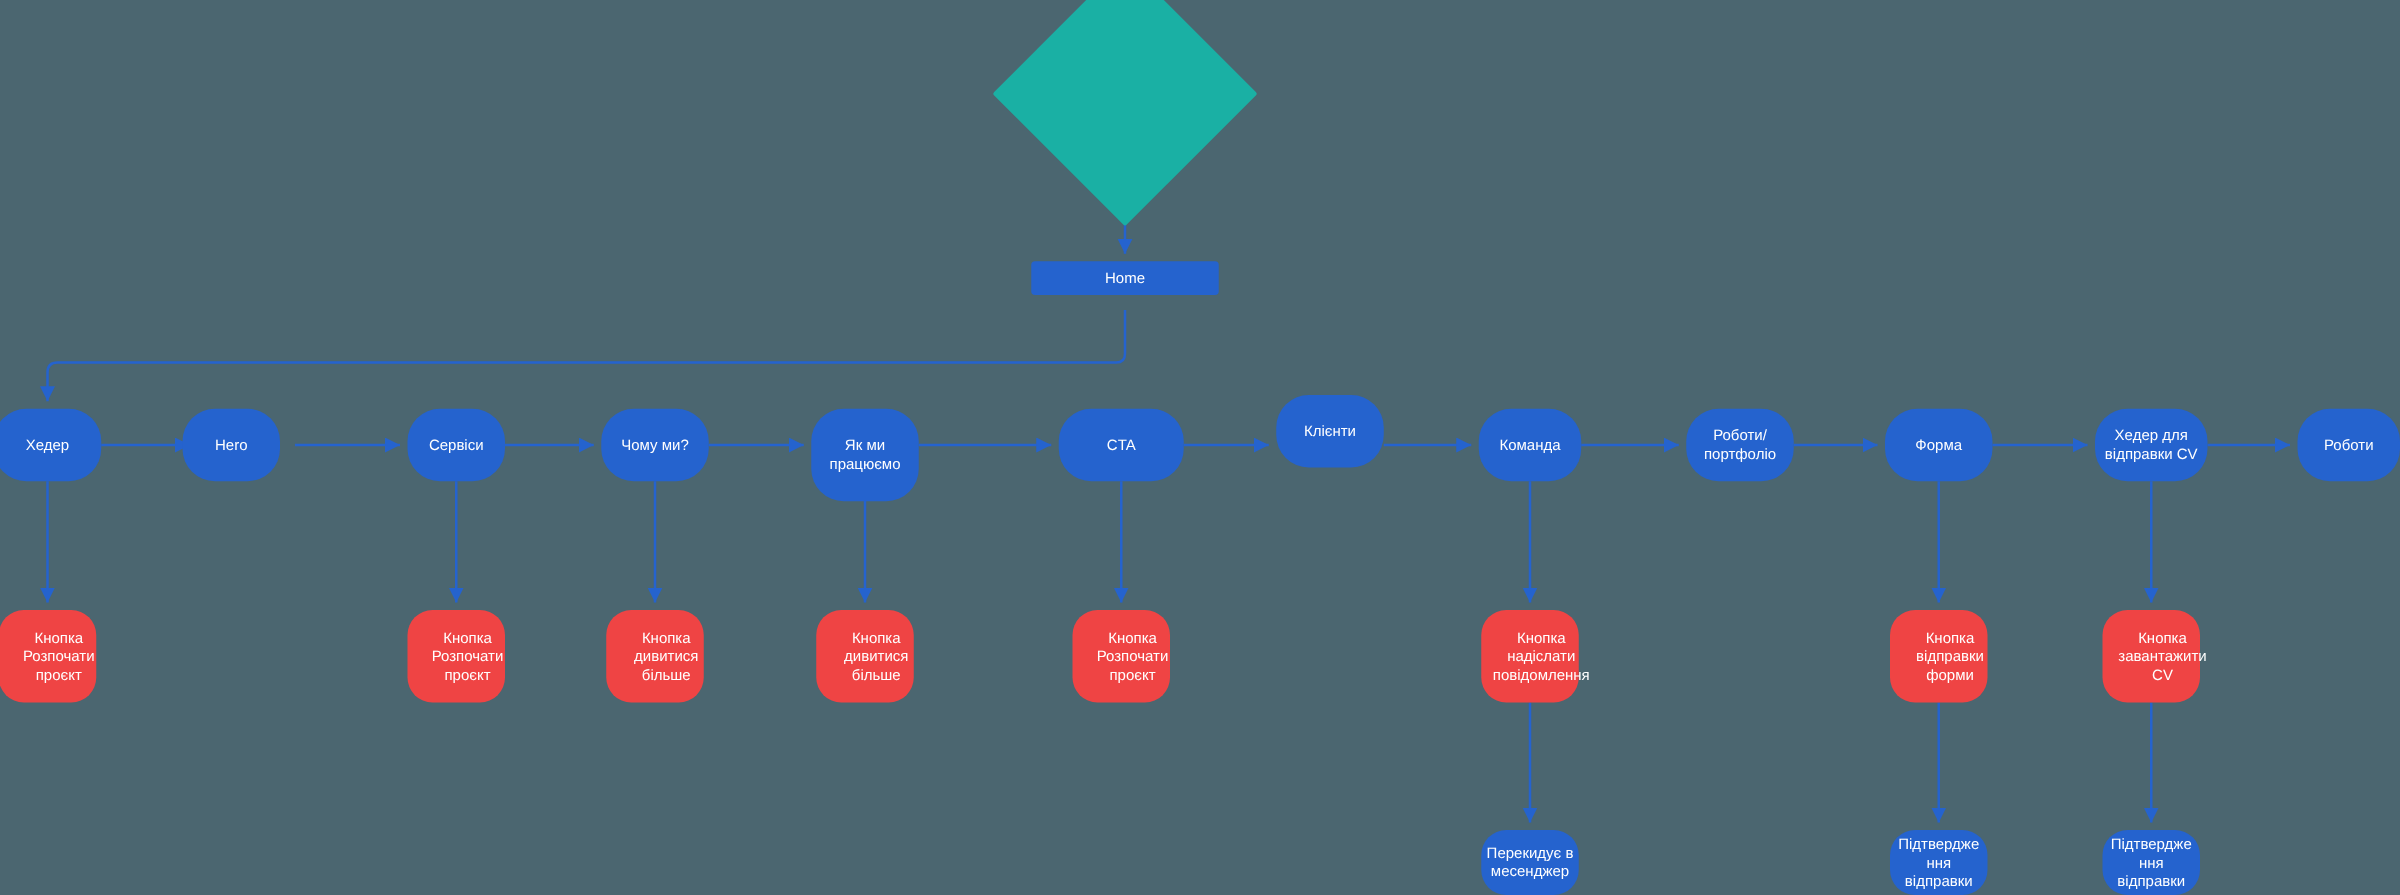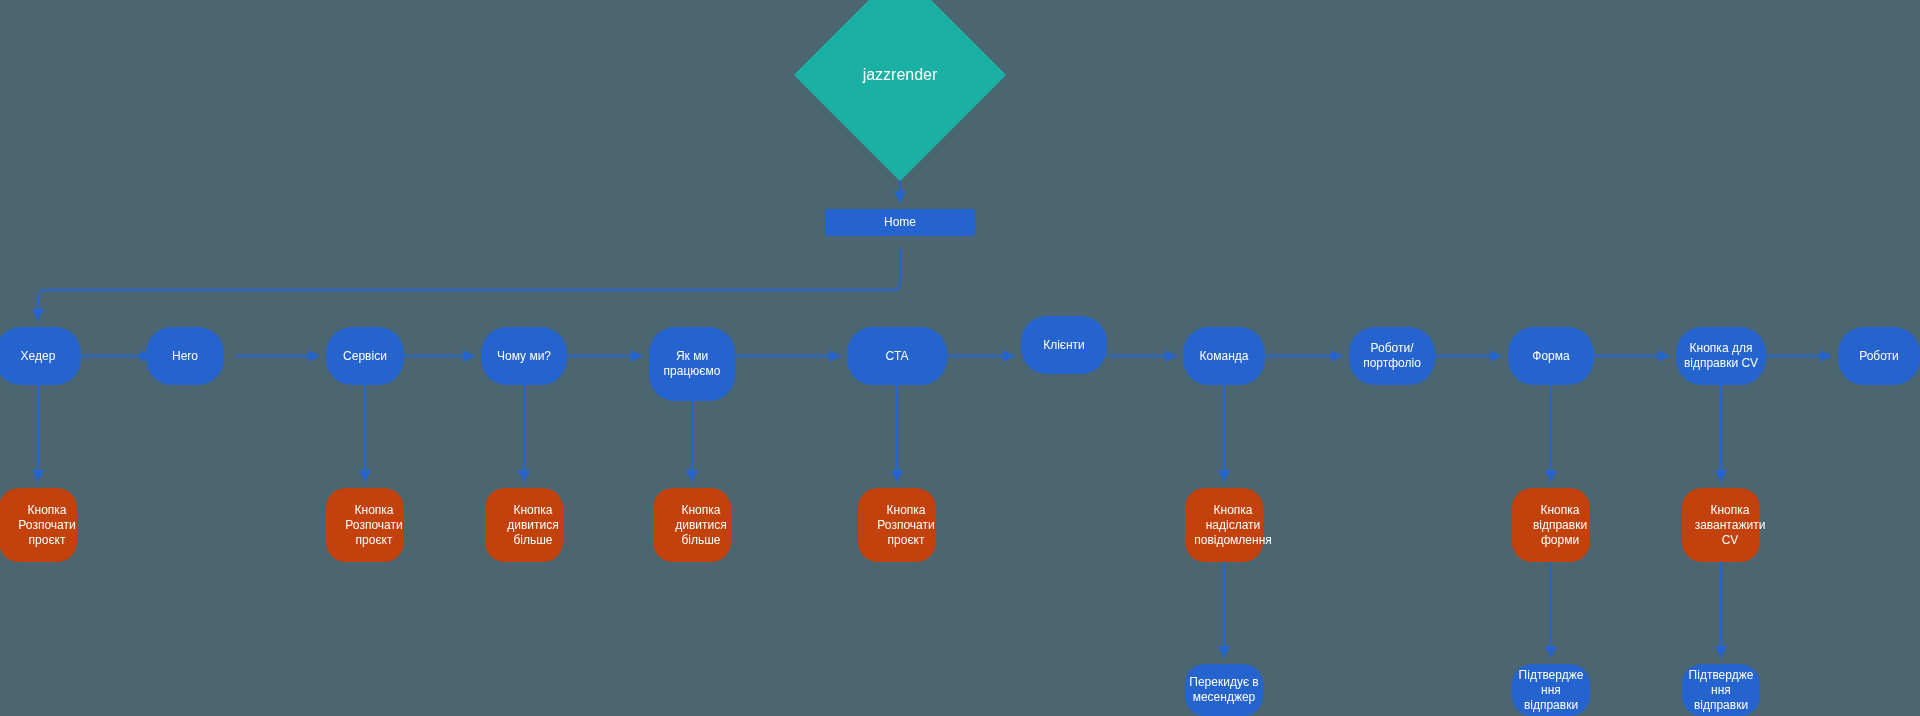--- a/index.html
+++ b/index.html
@@ -16,21 +16,21 @@
     position:absolute;
     display:flex; align-items:center; justify-content:center;
     text-align:center;
     color:#ffffff;
     font-size:12px;
     line-height:15px;
     white-space:pre-line;
     padding:2px 4px;
   }
   .node.blue  { background:#2563ce; }
-  .node.teal  { background:#c2410c;padding-left:22px; }
+  .node.teal  { background:#ef4444;padding-left:22px; }
   .node.pill  { border-radius:26px; }
   .node.pill-sm { border-radius:20px; }
   .node.rect  { border-radius:3px; }
 
   .diamond {
     position:absolute;
     background:#1ab0a4;
     transform:rotate(45deg);
     border-radius:2px;
   }
@@ -74,38 +74,37 @@
         <path d="M1224,385 L1224,482" marker-end="url(#arrow)"></path>
         <path d="M1551,385 L1551,482" marker-end="url(#arrow)"></path>
         <path d="M1721,385 L1721,482" marker-end="url(#arrow)"></path>
         <path d="M1224,562 L1224,658" marker-end="url(#arrow)"></path>
         <path d="M1551,562 L1551,658" marker-end="url(#arrow)"></path>
         <path d="M1721,562 L1721,658" marker-end="url(#arrow)"></path>
       </g>
   </svg>
 
   <div class="diamond" style="left:825px; top:0px; width:150px; height:150px;"></div>
-  <div class="diamond-label" style="left:825px; top:0px; width:150px; height:150px;">jazzrender</div>
 
   <div class="node blue rect" style="left:825px; top:209px; width:150px; height:27px; font-size:12px;">Home</div>
 
   <div id="sections-layer">
       <div class="node blue pill" style="left: -5px; top: 327px; width: 86px; height: 58px;">Хедер</div>
       <div class="node blue pill" style="left: 146px; top: 327px; width: 78px; height: 58px;">Hero</div>
       <div class="node blue pill" style="left: 326px; top: 327px; width: 78px; height: 58px;">Сервіси</div>
       <div class="node blue pill" style="left: 481px; top: 327px; width: 86px; height: 58px;">Чому ми?</div>
       <div class="node blue pill" style="left: 649px; top: 327px; width: 86px; height: 74px;">Як ми
 працюємо</div>
       <div class="node blue pill" style="left: 847px; top: 327px; width: 100px; height: 58px;">CTA</div>
       <div class="node blue pill" style="left: 1021px; top: 316px; width: 86px; height: 58px;">Клієнти</div>
       <div class="node blue pill" style="left: 1183px; top: 327px; width: 82px; height: 58px;">Команда</div>
       <div class="node blue pill" style="left: 1349px; top: 327px; width: 86px; height: 58px;">Роботи/
 портфоліо</div>
       <div class="node blue pill" style="left: 1508px; top: 327px; width: 86px; height: 58px;">Форма</div>
-      <div class="node blue pill" style="left: 1676px; top: 327px; width: 90px; height: 58px;">Кнопка для
+      <div class="node blue pill" style="left: 1676px; top: 327px; width: 90px; height: 58px;">Хедер для
 відправки CV</div>
       <div class="node blue pill" style="left: 1838px; top: 327px; width: 82px; height: 58px;">Роботи</div>
     </div>
   <div id="buttons-layer">
       <div class="node teal pill-sm" style="left: -1px; top: 488px; width: 78px; height: 74px;">Кнопка
 Розпочати
 проєкт</div>
       <div class="node teal pill-sm" style="left: 326px; top: 488px; width: 78px; height: 74px;">Кнопка
 Розпочати
 проєкт</div>

